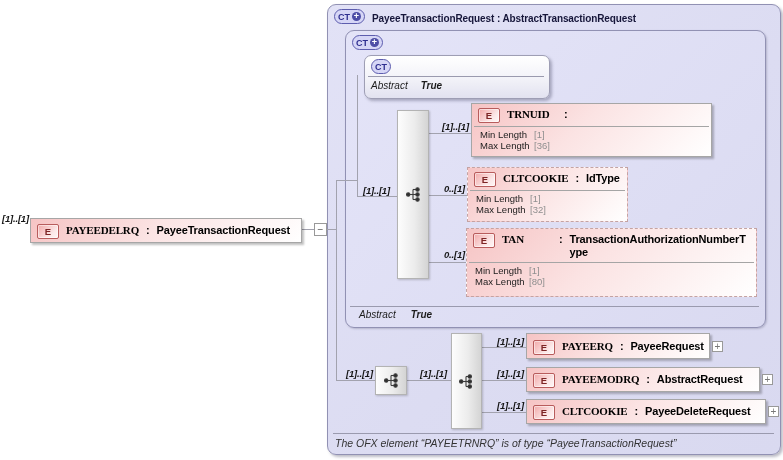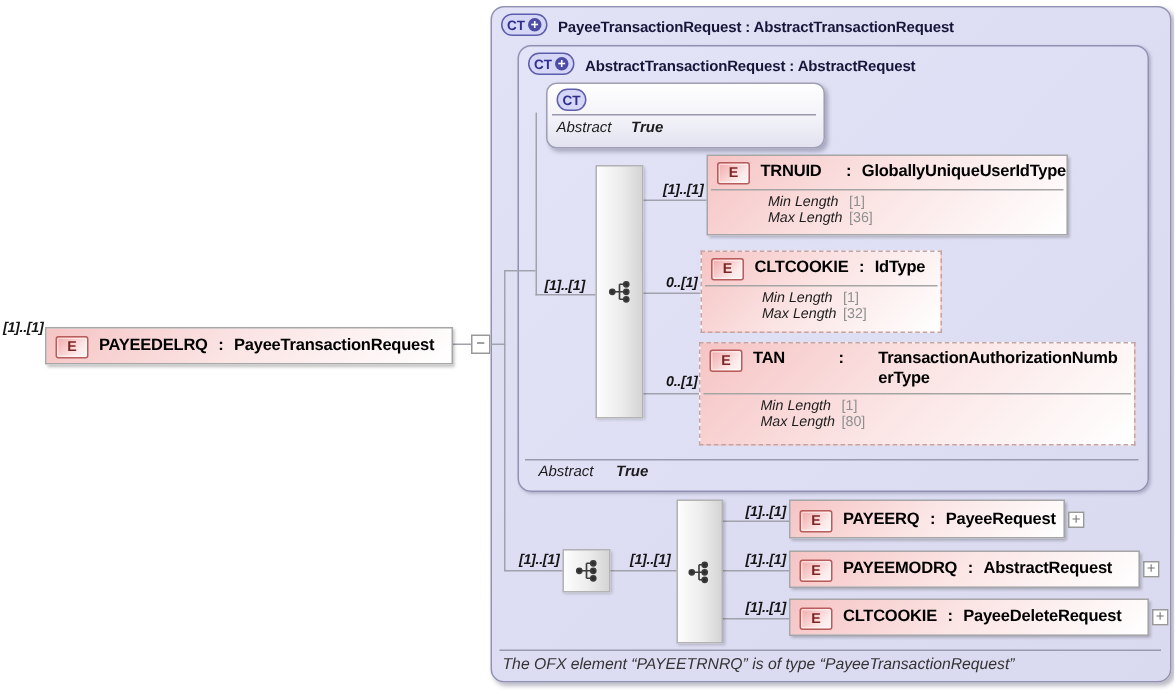--- a/index.html
+++ b/index.html
@@ -53,27 +53,27 @@
   
   .el{
     position:absolute;border:1px solid #a6a6a6;
     background:linear-gradient(135deg,#f6c4c4 0%,#fbe3e3 45%,#ffffff 100%);
     box-shadow:1.5px 1.5px 2px rgba(0,0,0,.25);
     display:flex;flex-direction:column;z-index:2;box-sizing:border-box;
   }
   .el.dashed{border:1px dashed #c4a3a3;box-shadow:none;}
   .el-title{display:flex;align-items:flex-start;gap:7px;padding:4px 6px 2px 6px;}
   .el-name,.el-colon,.el-type{font-size:11px;font-weight:bold;color:#000;letter-spacing:-.15px;line-height:13px;}
-  .el-name{white-space:nowrap;}
+  .el-name{white-space:nowrap;font-family:Liberation Serif, serif;}
   .seq-el .el-name{min-width:50px;}
   .el-type{white-space:nowrap;}
-  .el.wrap .el-type{white-space:normal;word-break:break-all;flex:1;margin-left:16px;}
+  .el.wrap .el-type{white-space:normal;word-break:break-all;flex:1;}
   .el-body{border-top:1px solid #a5a5a5;margin:1px 2px 0 2px;padding:2px 6px 2px 6px;}
   .c-row{display:flex;height:11px;align-items:center;}
-  .c-label{font-size:9.5px;font-style:italic;color:#1c1c1c;width:54px;flex:0 0 auto;margin-left:32px;}
+  .c-label{font-size:9.5px;color:#1c1c1c;width:54px;flex:0 0 auto;}
   .c-value{font-size:9.5px;color:#8f8f8f;}
   
   .badge-e{
     width:20px;height:13px;flex:0 0 auto;border:1px solid #b85c5c;border-radius:2px;
     background:linear-gradient(135deg,#f2a9a9 0%,#fce9e9 70%,#fff6f6 100%);
     color:#7c2525;font-size:9.5px;font-weight:bold;text-align:center;line-height:13px;
     box-shadow:0 0 0 1px rgba(255,255,255,.5) inset;
   }
   
   .toggle{
@@ -100,21 +100,20 @@
       <span class="ct-title">PayeeTransactionRequest : AbstractTransactionRequest</span>
     </div>
   </div>
 
   <div class="ctbox inner" style="left:345px;top:30px;width:419px;height:296px;">
     <div class="ct-titlebar">
       <span class="badge-ct">
         <span class="ct-text">CT</span>
         <span class="plus-circle">+</span>
       </span>
-      <span class="ct-title">AbstractTransactionRequest : AbstractRequest</span>
     </div>
   </div>
   <div class="hdivider" style="left:350px;top:306px;width:409px;"></div>
   <div class="kv-row" style="left:359px;top:309px;">
     <span class="kv-label">Abstract</span>
     <span class="kv-value">True</span>
   </div>
 
   <div class="ctbox base" style="left:364px;top:55px;width:184px;height:42px;z-index:2;">
     <div class="ct-titlebar" style="padding-top:3px;">
@@ -208,21 +207,20 @@
   <span class="card" style="left:420px;top:368px;">[1]..[1]</span>
   <span class="card" style="left:497px;top:336px;">[1]..[1]</span>
   <span class="card" style="left:497px;top:368px;">[1]..[1]</span>
   <span class="card" style="left:497px;top:400px;">[1]..[1]</span>
 
   <div class="el seq-el" style="left:471px;top:103px;width:241px;height:54px;">
     <div class="el-title">
       <span class="badge-e">E</span>
       <span class="el-name">TRNUID</span>
       <span class="el-colon">:</span>
-      <span class="el-type">GloballyUniqueUserIdType</span>
     </div>
     <div class="el-body">
       <div class="c-row">
         <span class="c-label">Min Length</span>
         <span class="c-value">[1]</span>
       </div>
       <div class="c-row">
         <span class="c-label">Max Length</span>
         <span class="c-value">[36]</span>
       </div>

